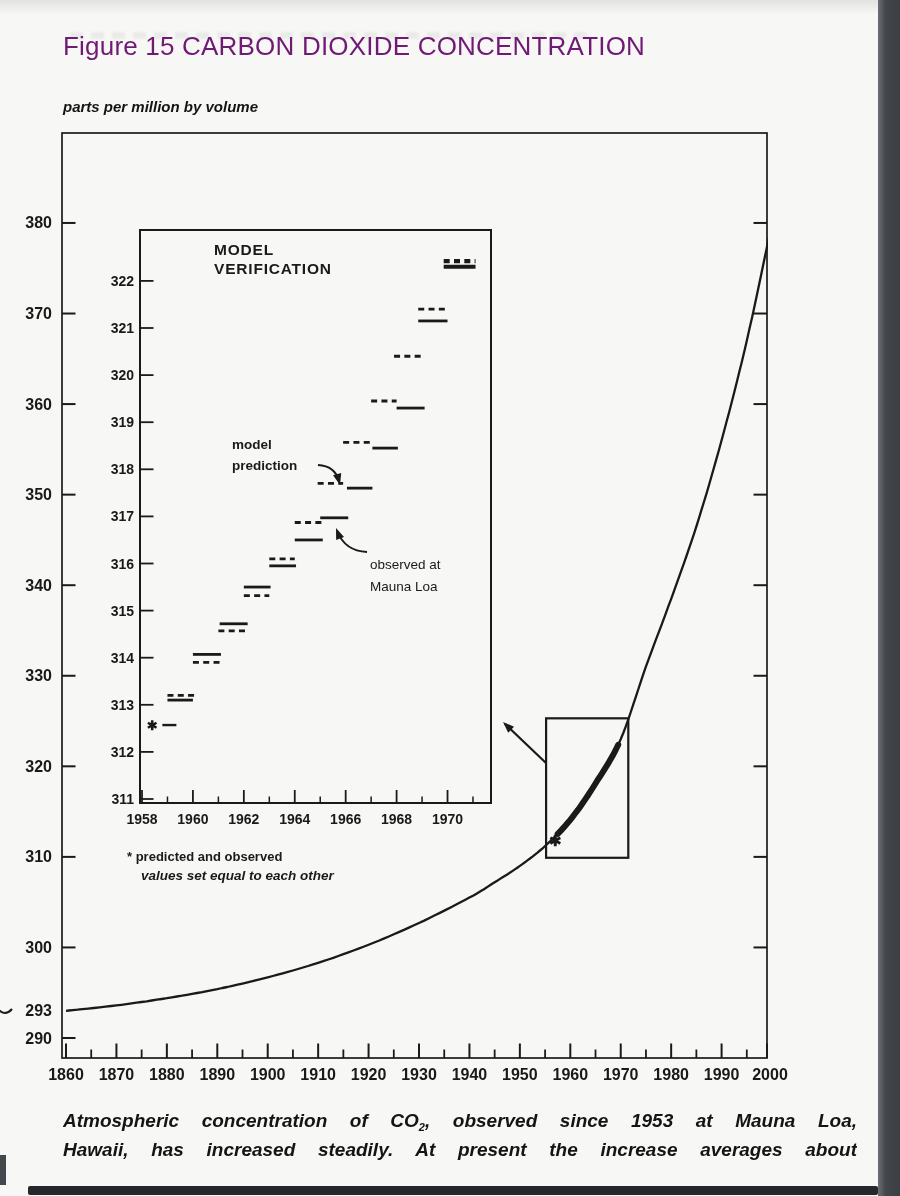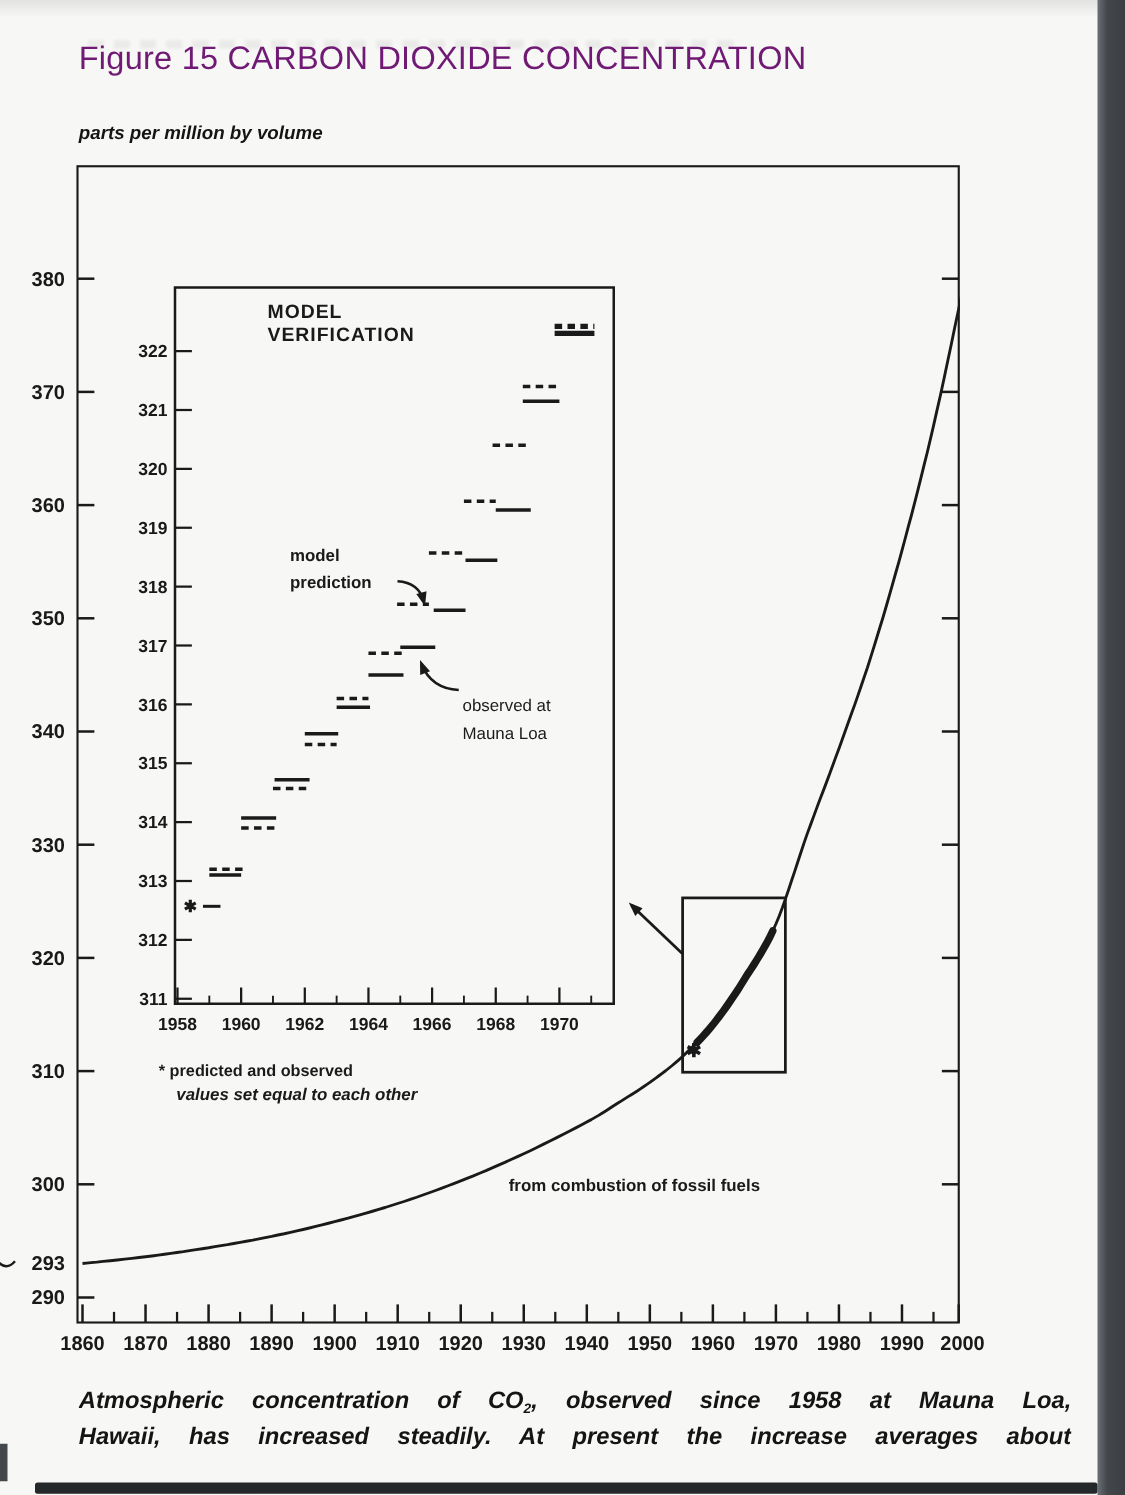--- a/index.html
+++ b/index.html
@@ -210,23 +210,22 @@
 <div class="abs pre" id="inset-title">MODEL
 VERIFICATION</div>
 <div class="abs pre" id="ann-model-pred">model
 prediction</div>
 <div class="abs pre" id="ann-observed">observed at
 Mauna Loa</div>
 <div class="abs" id="footnote-1">* predicted and observed</div>
 <div class="abs" id="footnote-2">values set equal to each other</div>
 
 <div class="abs" id="ann-calc">
-  <div>from combustion of fossil fuels</div>
 </div>
 
 <div class="abs" id="caption">
-  <div class="cap-line"><span>Atmospheric concentration of CO</span><span class="cap-sub">2</span><span>, observed since 1958 at Mauna Loa,</span></div>
+  <div class="cap-line"><span>Atmospheric concentration of CO</span><span class="cap-sub">2</span><span>, observed since 1953 at Mauna Loa,</span></div>
   <div class="cap-line">Hawaii, has increased steadily. At present the increase averages about</div>
 </div>
 
 <div class="abs" id="scan-right"></div>
 <div class="abs" id="scan-bottom"></div>
 <div class="abs" id="scan-bl"></div>
 
 </body></html>

